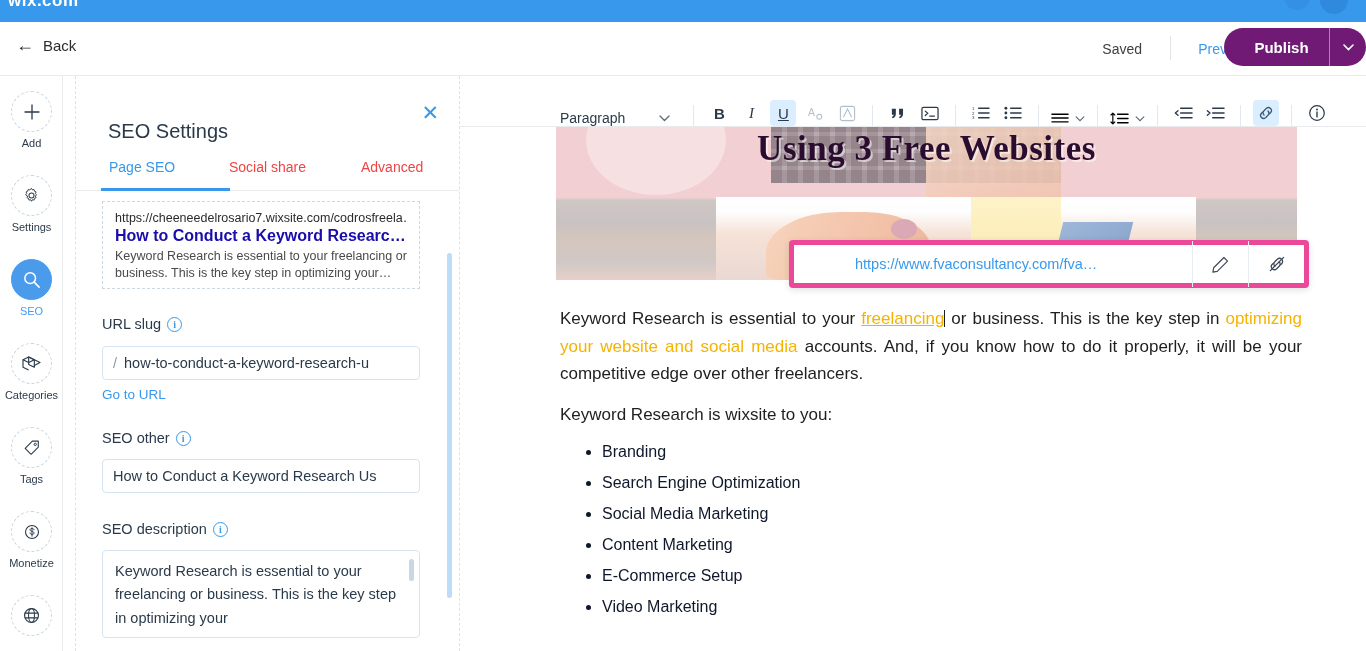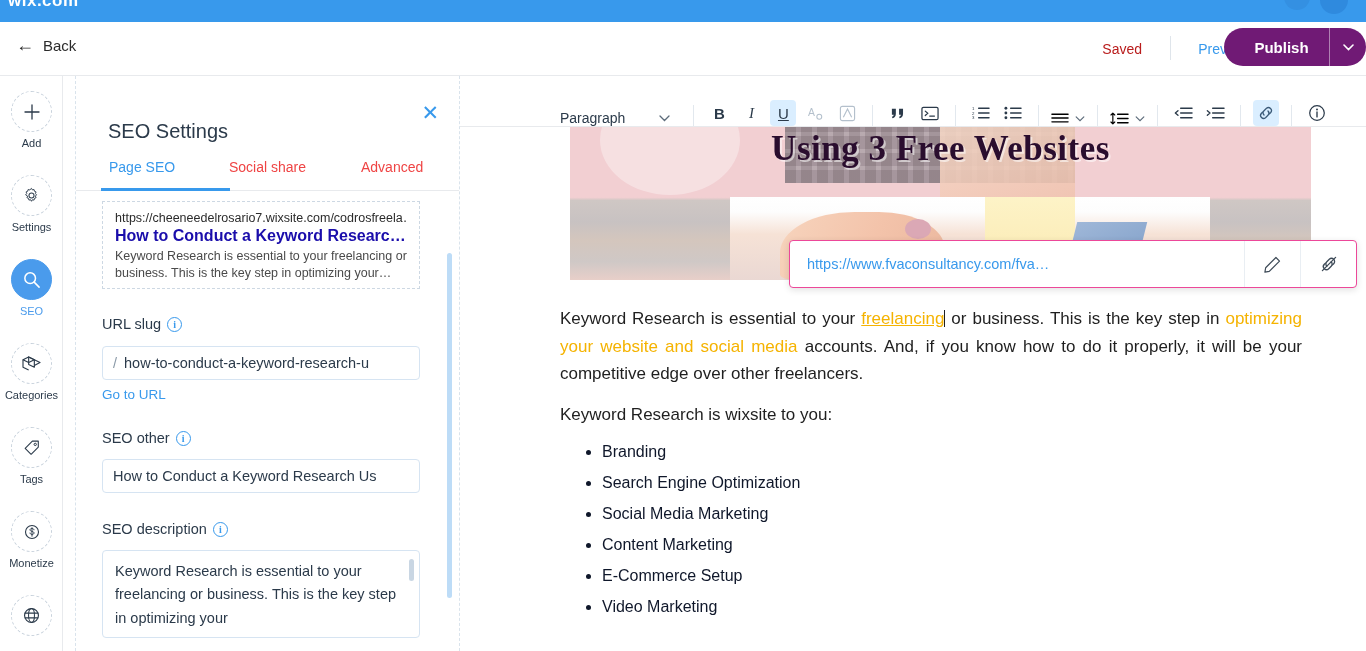--- a/index.html
+++ b/index.html
@@ -44,21 +44,21 @@
   .back-btn {
     position: absolute; left: 16px; top: 14px;
     display: flex; align-items: center; gap: 9px;
     cursor: pointer;
   }
   .back-arrow { font-size: 18px; color: #2b2b2b; line-height: 1; }
   .back-label { font-size: 15px; color: #2b2b2b; }
 
   .saved-label {
     position: absolute; right: 224px; top: 19px;
-    font-size: 14px; color: #b91c1c;
+    font-size: 14px; color: #404040;
   }
   .hdr-divider {
     position: absolute; right: 195px; top: 14px;
     width: 1px; height: 24px; background: #dfe5eb;
   }
   .preview-link {
     position: absolute; right: 118px; top: 19px;
     font-size: 14px; color: #3899ec; cursor: pointer;
   }
   .publish-btn {
@@ -241,21 +241,21 @@
   .tb-btn.dim { color: #b4c0cc; }
   .tb-btn.link-active { background: #daeeff; color: #3b5a78; }
   .tb-combo {
     display: flex; align-items: center; gap: 6px; cursor: pointer;
     margin: 0 3px;
   }
 
   
   .article { position: absolute; left: 0; top: 51px; width: 906px; }
   .banner {
-    position: absolute; left: 110px; top: 0px;
+    position: absolute; left: 96px; top: 0px;
     width: 741px; height: 153px;
     overflow: hidden;
     background:
       linear-gradient(to bottom,
         #f2cfd2 0%, #f2cfd2 46%,
         #cfc7c4 48%, #c8c2c2 62%,
         #d4c6bd 74%, #cfc8c6 88%, #e8cfc9 100%);
   }
   .banner-blob {
     position: absolute; left: 30px; top: -42px;
@@ -309,26 +309,26 @@
     font-family: "Liberation Serif", serif;
     font-weight: 700; font-size: 35px;
     color: #2a0d2e;
     letter-spacing: .5px;
     text-shadow: 2px 2px 0 rgba(255,255,255,.55);
     padding-top: 2px;
   }
 
   .link-popup {
     position: absolute; left: 329px; top: 113px;
-    width: 568px; height: 48px;
+    width: 520px; height: 48px;
     background: #ffffff;
-    border: 1px solid #ec4899;
+    border: 5px solid #ec4899;
     border-radius: 4px;
     box-shadow: 0 2px 7px rgba(0,0,0,.12);
-    display: flex; align-items: center;
+    display: flex; align-items: center; padding-left: 44px;
   }
   .lp-url {
     flex: 1; padding: 0 17px;
     font-size: 14.5px; color: #3899ec;
     white-space: nowrap; overflow: hidden; text-overflow: ellipsis;
     cursor: pointer;
   }
   .lp-sep { width: 1px; height: 46px; background: #e9eef3; }
   .lp-act {
     width: 55px; height: 46px;

